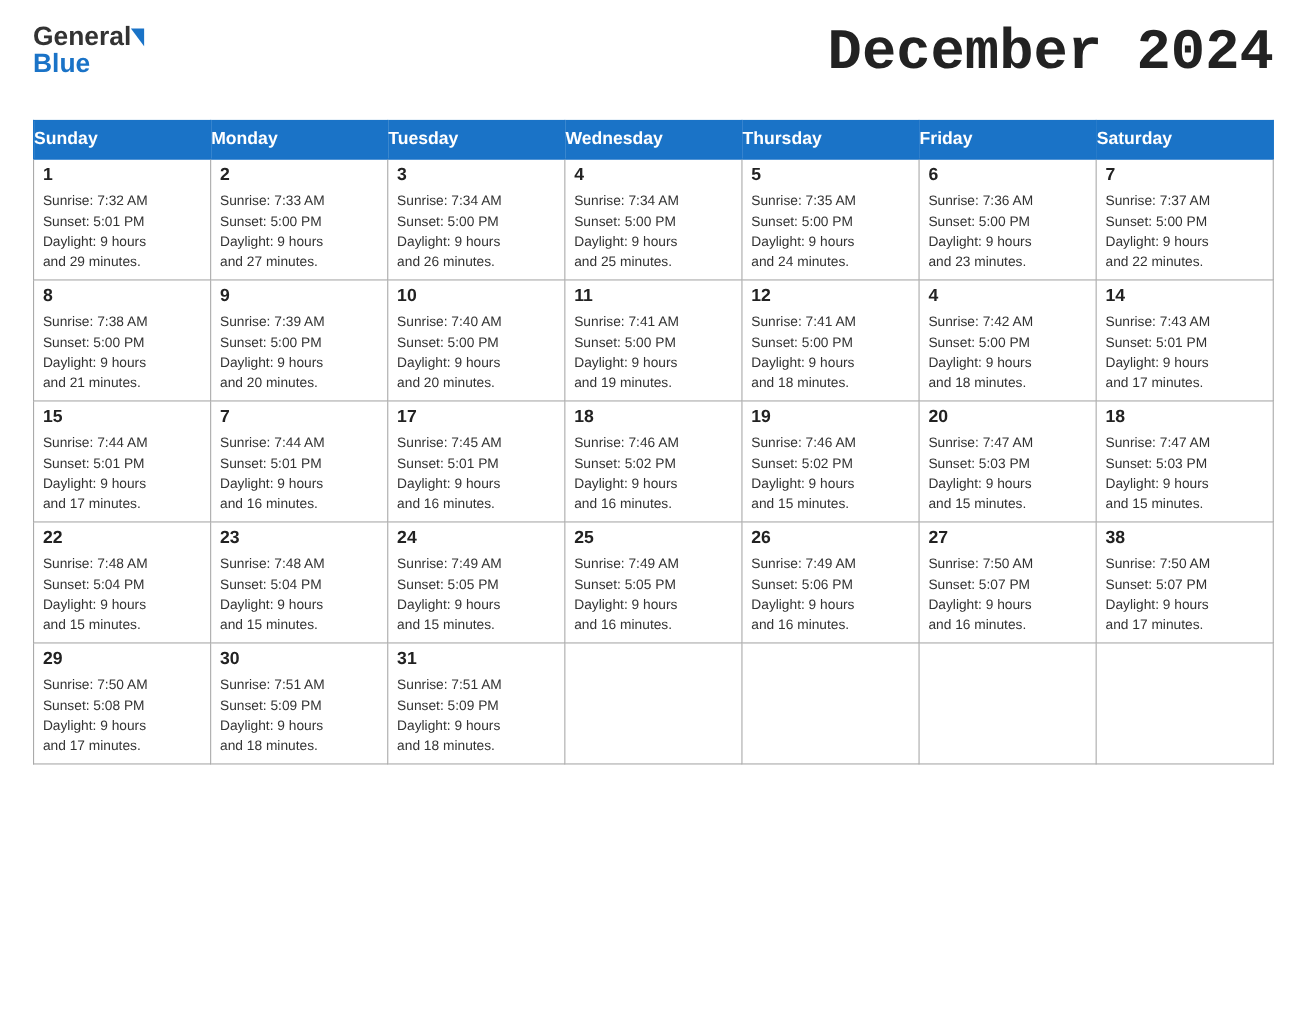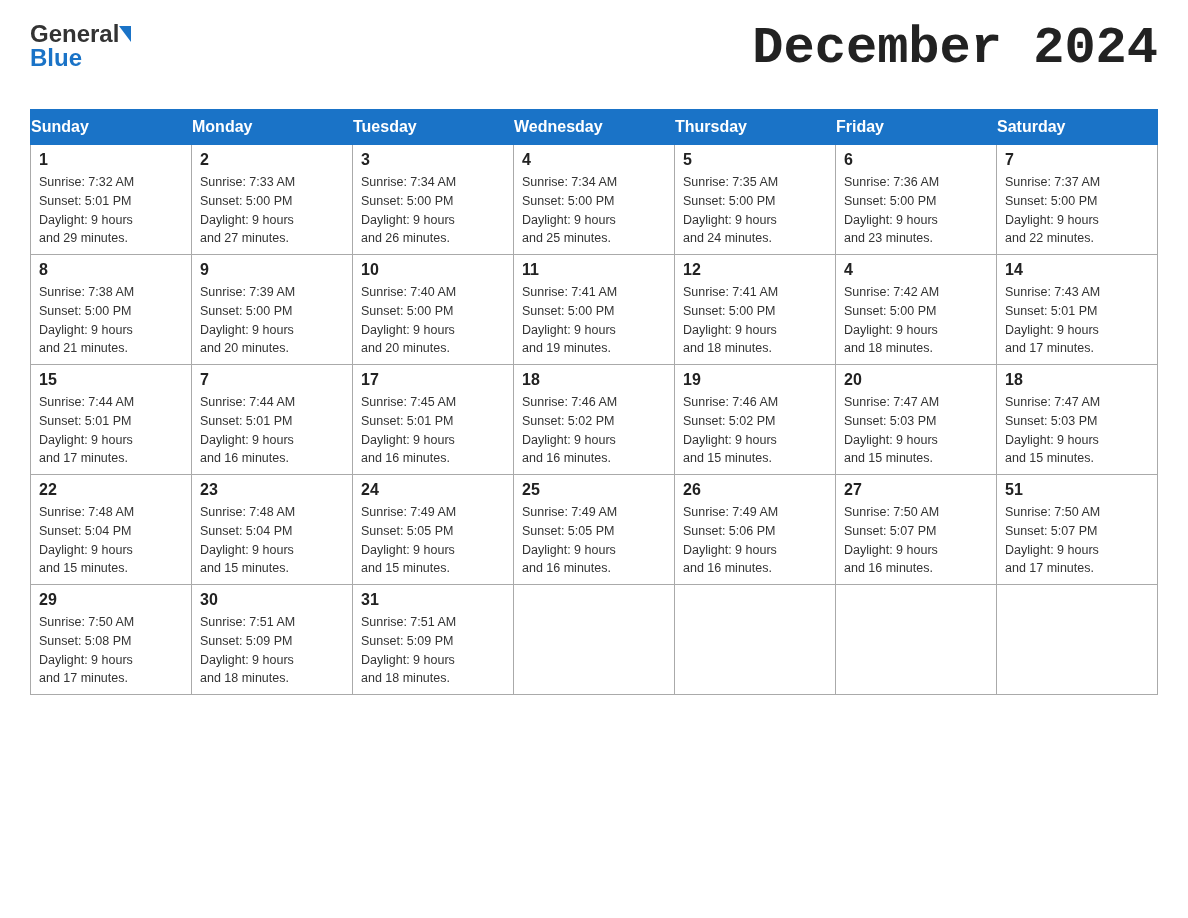--- a/index.html
+++ b/index.html
@@ -371,21 +371,21 @@
         <td>
         <span class="day-number">27</span>
         <div class="day-info">
           Sunrise: 7:50 AM<br>
           Sunset: 5:07 PM<br>
           Daylight: 9 hours<br>
           and 16 minutes.
         </div>
       </td>
         <td>
-        <span class="day-number">51</span>
+        <span class="day-number">38</span>
         <div class="day-info">
           Sunrise: 7:50 AM<br>
           Sunset: 5:07 PM<br>
           Daylight: 9 hours<br>
           and 17 minutes.
         </div>
       </td>
       </tr>
       <tr>
         <td>

